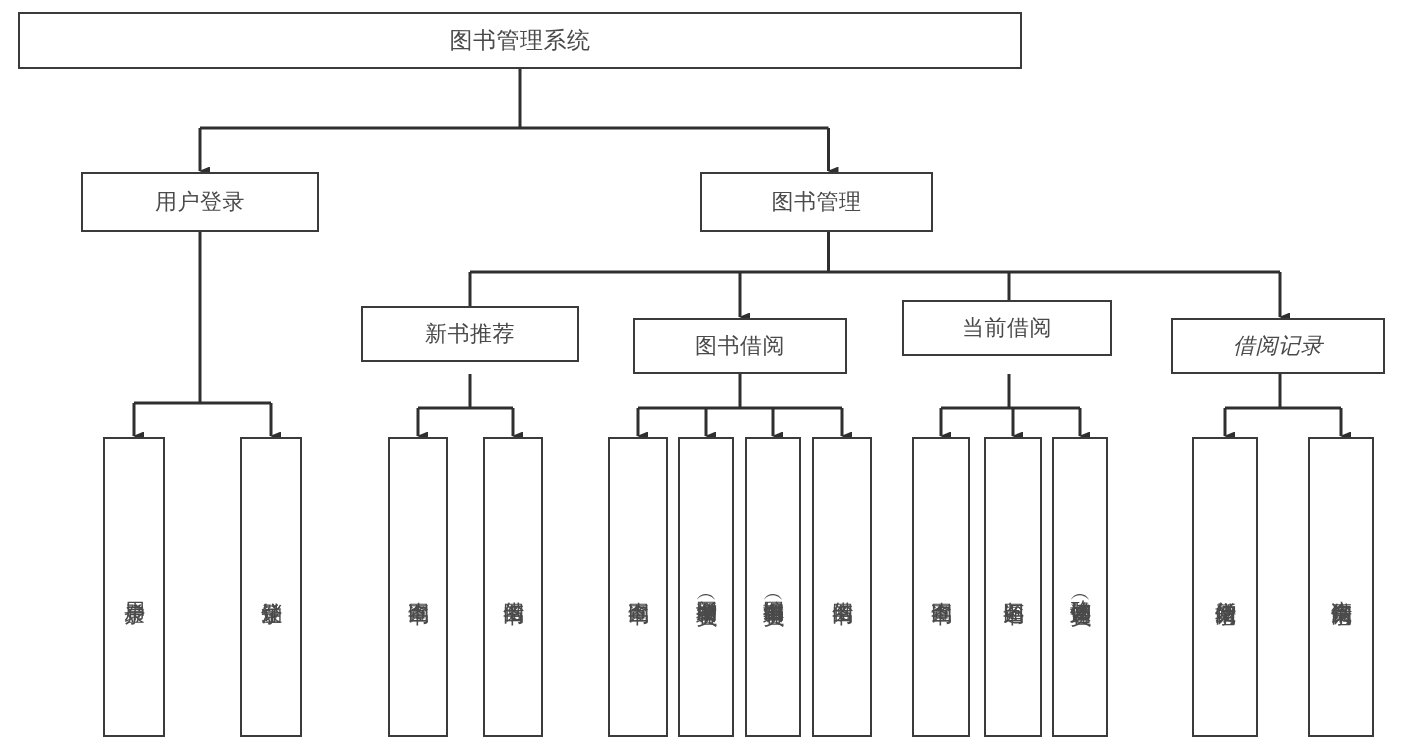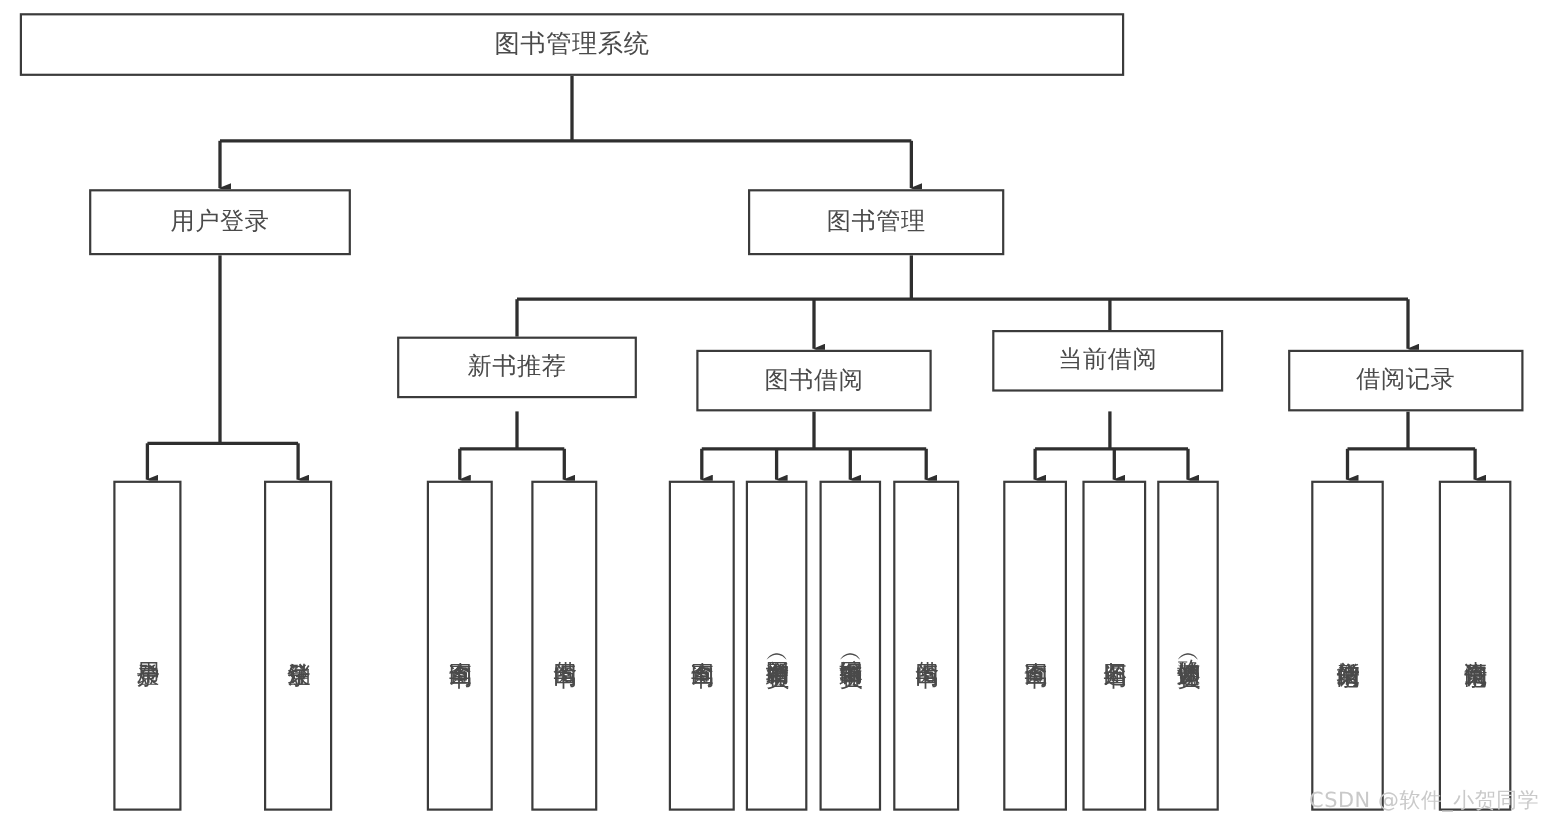--- a/index.html
+++ b/index.html
@@ -119,33 +119,33 @@
       </g>
   </svg>
 
   <div id="nodes-layer">
       <div class="node-box root" style="left: 18px; top: 12px; width: 1004px; height: 57px;">
         <span class="node-label-h">图书管理系统</span>
       </div>
       <div class="node-box level2" style="left: 81px; top: 172px; width: 238px; height: 60px;">
         <span class="node-label-h">用户登录</span>
       </div>
-      <div class="node-box level2" style="left: 680px; top: 172px; width: 233px; height: 60px;">
+      <div class="node-box level2" style="left: 700px; top: 172px; width: 233px; height: 60px;">
         <span class="node-label-h">图书管理</span>
       </div>
       <div class="node-box level3" style="left: 361px; top: 306px; width: 218px; height: 56px;">
         <span class="node-label-h">新书推荐</span>
       </div>
       <div class="node-box level3" style="left: 633px; top: 318px; width: 214px; height: 56px; font-family: Liberation Serif, serif;">
         <span class="node-label-h">图书借阅</span>
       </div>
       <div class="node-box level3" style="left: 902px; top: 300px; width: 210px; height: 56px;">
         <span class="node-label-h">当前借阅</span>
       </div>
-      <div class="node-box level3" style="left: 1171px; top: 318px; width: 214px; height: 56px;">
+      <div class="node-box level3" style="left: 1171px; top: 318px; width: 214px; height: 56px; font-style: italic;">
         <span class="node-label-h">借阅记录</span>
       </div>
       <div class="node-box leaf" style="left: 103px; top: 437px; width: 62px; height: 300px;">
         <span class="node-label-v">用户登录</span>
       </div>
       <div class="node-box leaf" style="left: 240px; top: 437px; width: 62px; height: 300px;">
         <span class="node-label-v">注销登录</span>
       </div>
       <div class="node-box leaf" style="left: 388px; top: 437px; width: 60px; height: 300px;">
         <span class="node-label-v">查询图书</span>
@@ -175,15 +175,14 @@
         <span class="node-label-v">确认归还（管理员）</span>
       </div>
       <div class="node-box leaf" style="left: 1192px; top: 437px; width: 66px; height: 300px;">
         <span class="node-label-v">新增借阅记录</span>
       </div>
       <div class="node-box leaf" style="left: 1308px; top: 437px; width: 66px; height: 300px;">
         <span class="node-label-v">查询借阅记录</span>
       </div>
     </div>
 
-  <div class="watermark" style="left: 1190px; top: 715px;">CSDN @软件_小贺同学</div>
 
 </div>
 
 </body></html>

